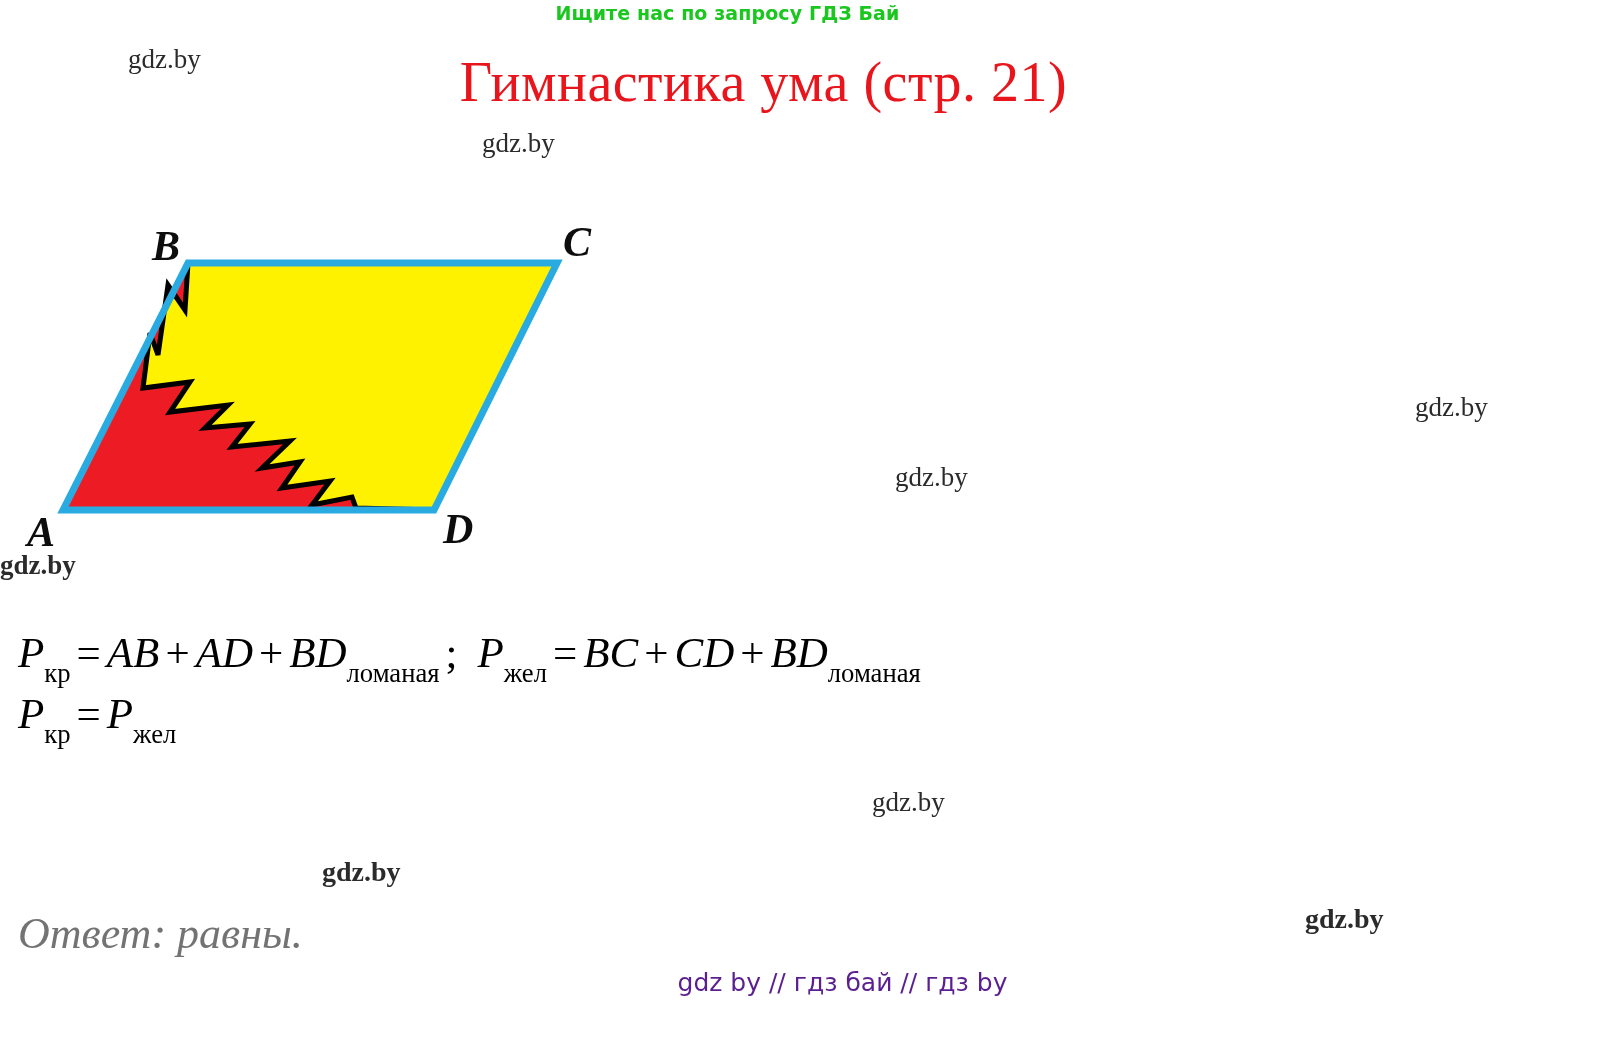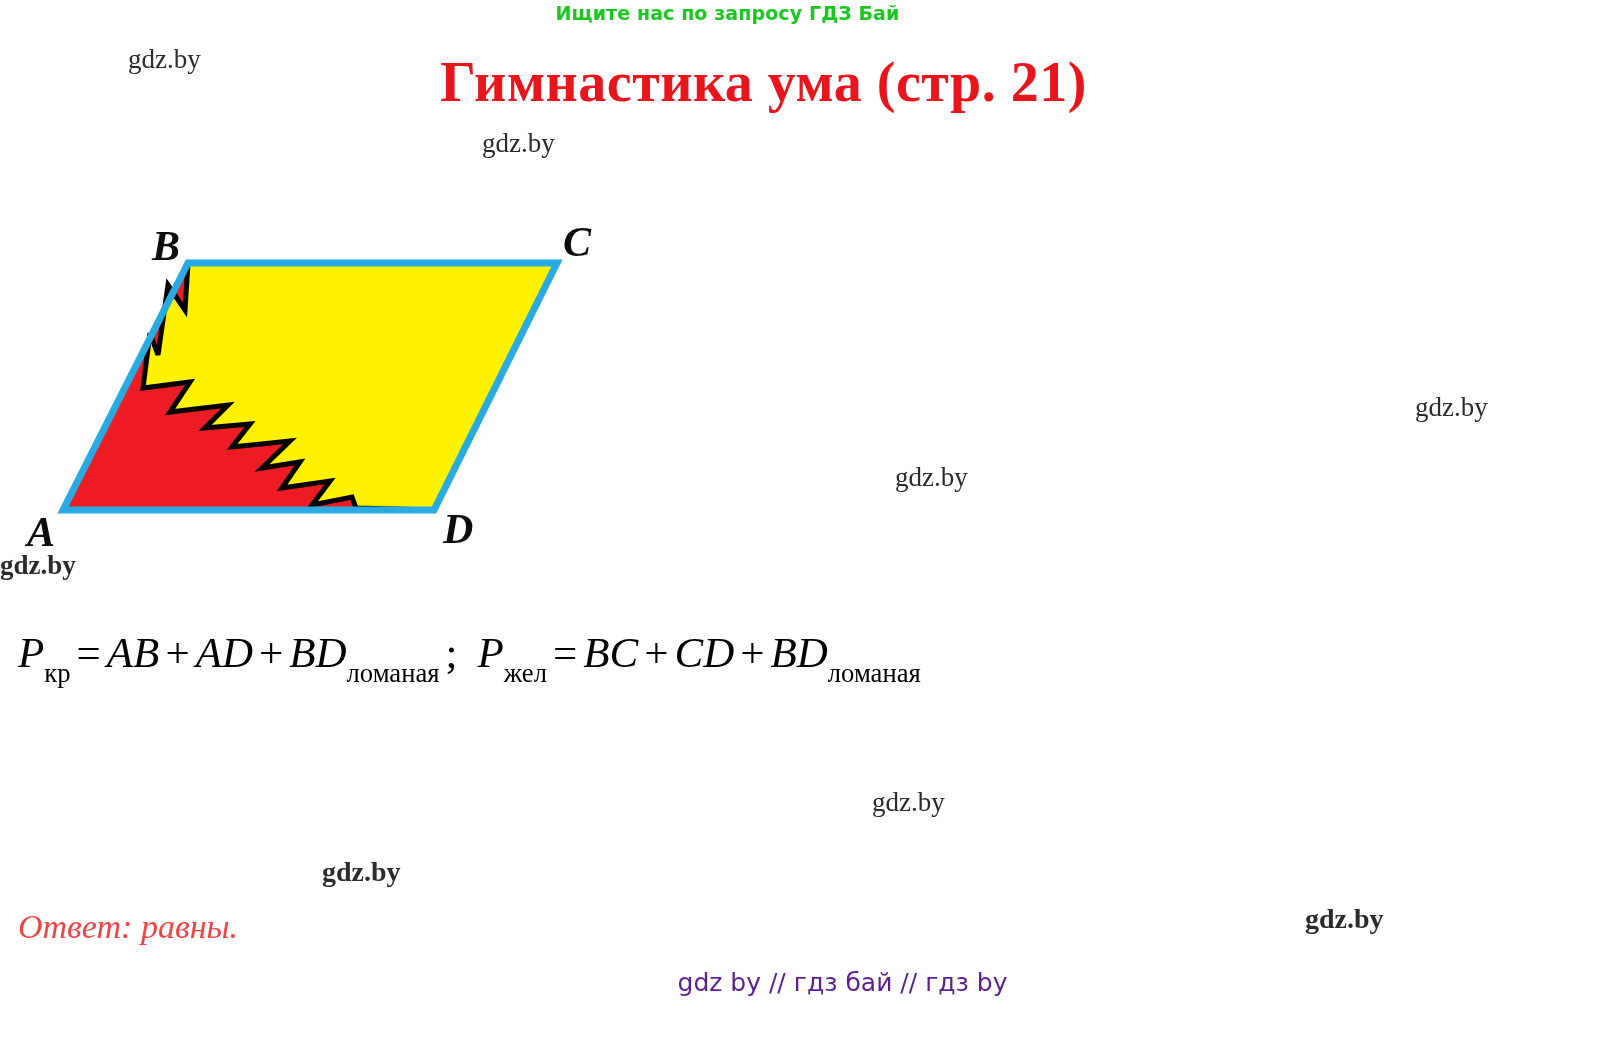--- a/index.html
+++ b/index.html
@@ -32,21 +32,21 @@
   }
 
   
   .page-title {
     position: absolute;
     top: 50px;
     left: 0;
     width: 1527px;
     text-align: center;
     font-family: "Liberation Serif", "DejaVu Serif", serif;
-    font-weight: 700;
+    font-weight: 400;
     font-size: 56px;
     color: #e8161c;
     letter-spacing: 0.5px;
     white-space: nowrap;
   }
 
   
   .wm {
     position: absolute;
     font-family: Liberation Serif, serif;
@@ -119,22 +119,22 @@
     padding: 0 6px;
   }
   .msp { display: inline-block; width: 14px; }
 
   .answer-line {
     position: absolute;
     left: 18px;
     top: 908px;
     font-family: "Liberation Serif", "DejaVu Serif", serif;
     font-style: italic;
-    font-size: 34px;
-    color: #ef4444;
+    font-size: 44px;
+    color: #737373;
     white-space: nowrap;
   }
 
   
   .footer-bar {
     position: absolute;
     left: 0;
     top: 968px;
     width: 1617px;
     text-align: center;
@@ -182,18 +182,21 @@
 <div class="vertex-label lbl-C">C</div>
 <div class="vertex-label lbl-D">D</div>
 
 <div class="math-block">
 
   <div class="math-line">
     <span class="mi">P</span><span class="msub">кр</span><span class="mop">=</span><span class="mi">AB</span><span class="mop">+</span><span class="mi">AD</span><span class="mop">+</span><span class="mi">BD</span><span class="msub">ломаная</span><span class="mop">;</span><span class="msp"></span><span class="mi">P</span><span class="msub">жел</span><span class="mop">=</span><span class="mi">BC</span><span class="mop">+</span><span class="mi">CD</span><span class="mop">+</span><span class="mi">BD</span><span class="msub">ломаная</span>
   </div>
 
 
+  <div class="math-line">
+    <span class="mi">P</span><span class="msub">кр</span><span class="mop">=</span><span class="mi">P</span><span class="msub">жел</span>
+  </div>
 
 </div>
 
 <div class="answer-line">Ответ: равны.</div>
 
 <div class="footer-bar">gdz by  //  гдз бай  //  гдз by</div>
 
 </body></html>

